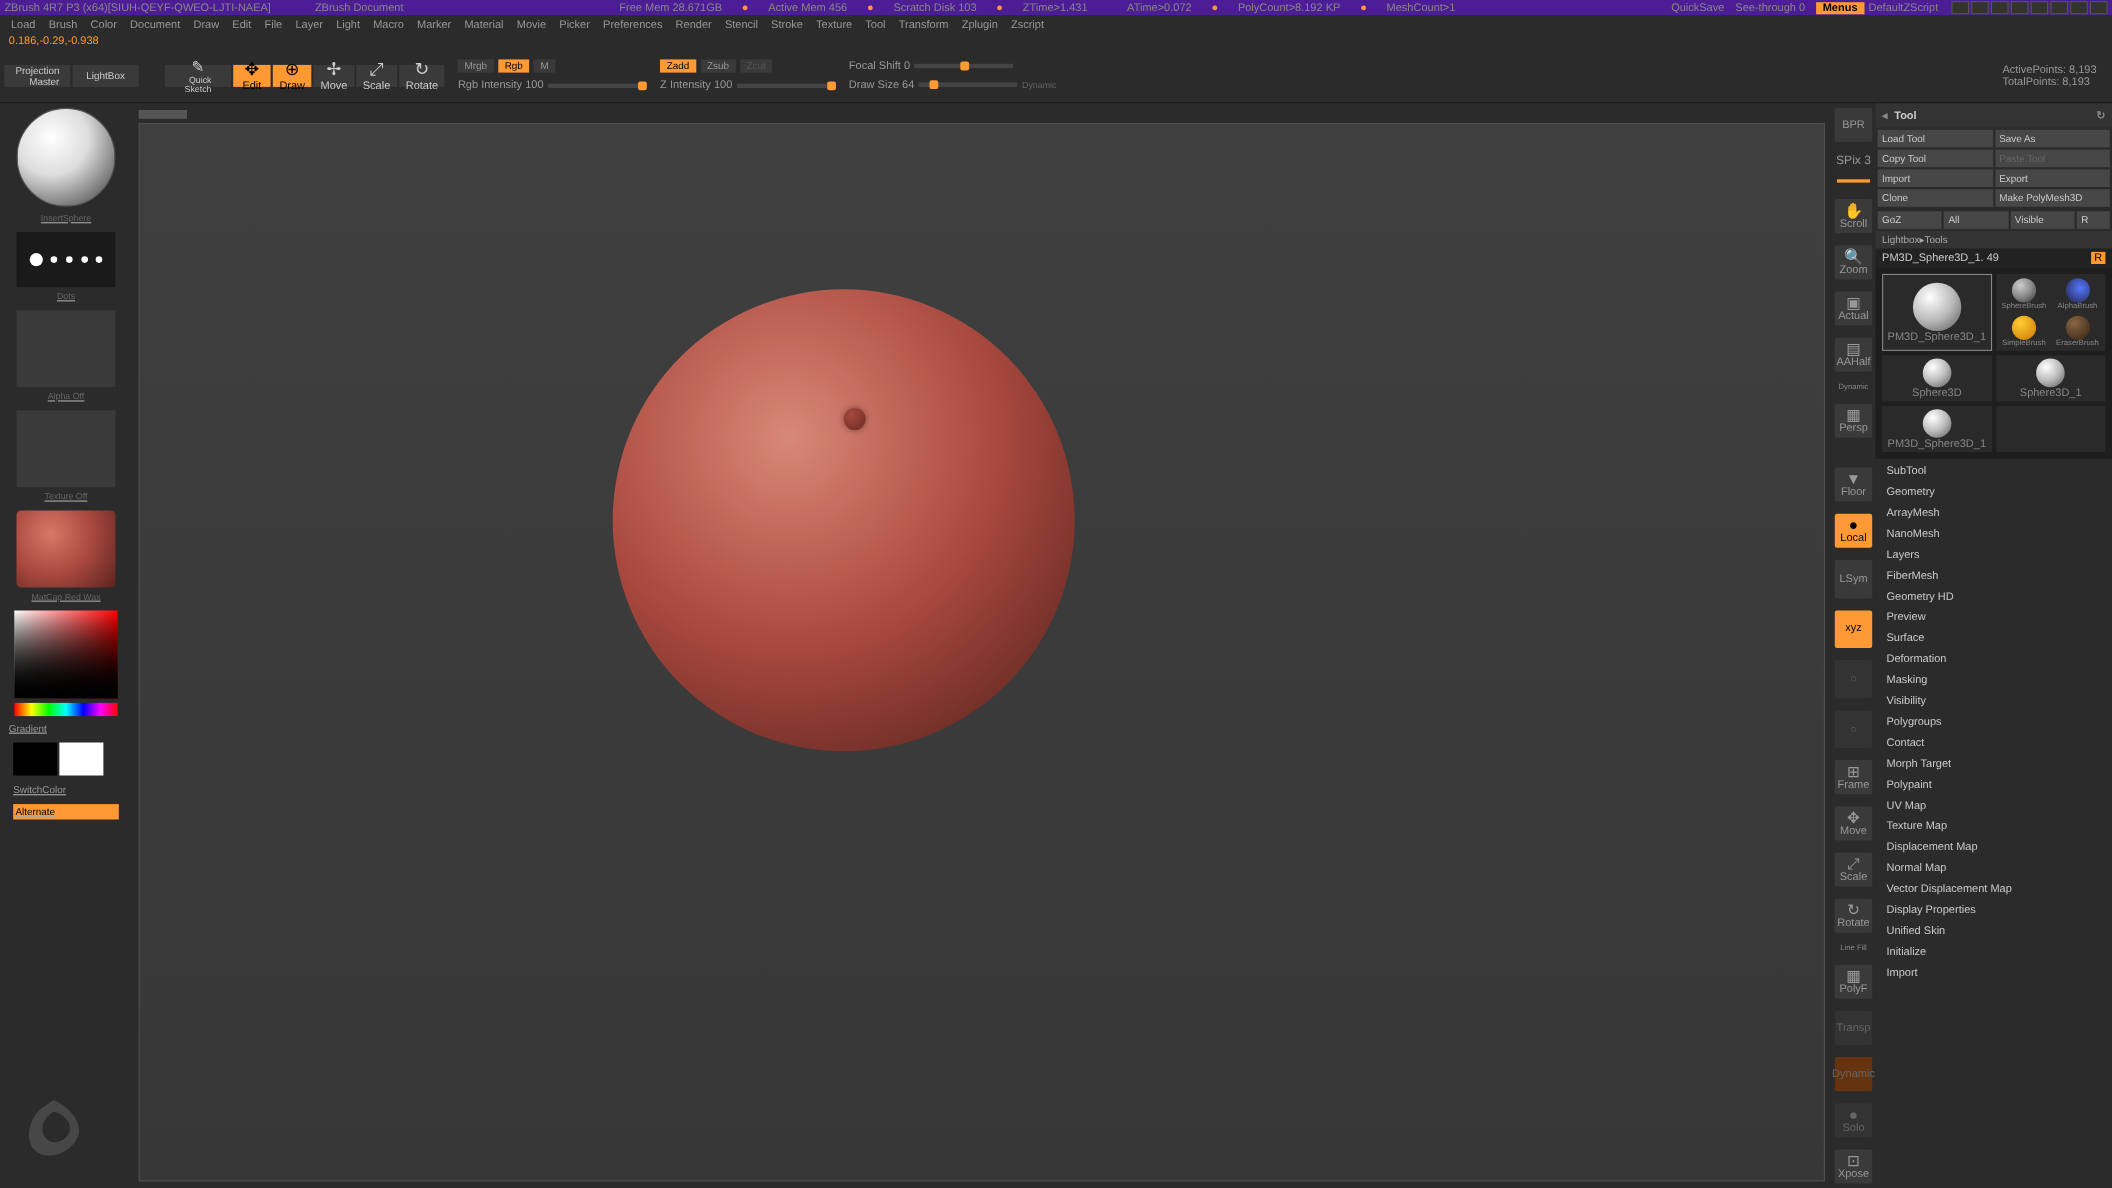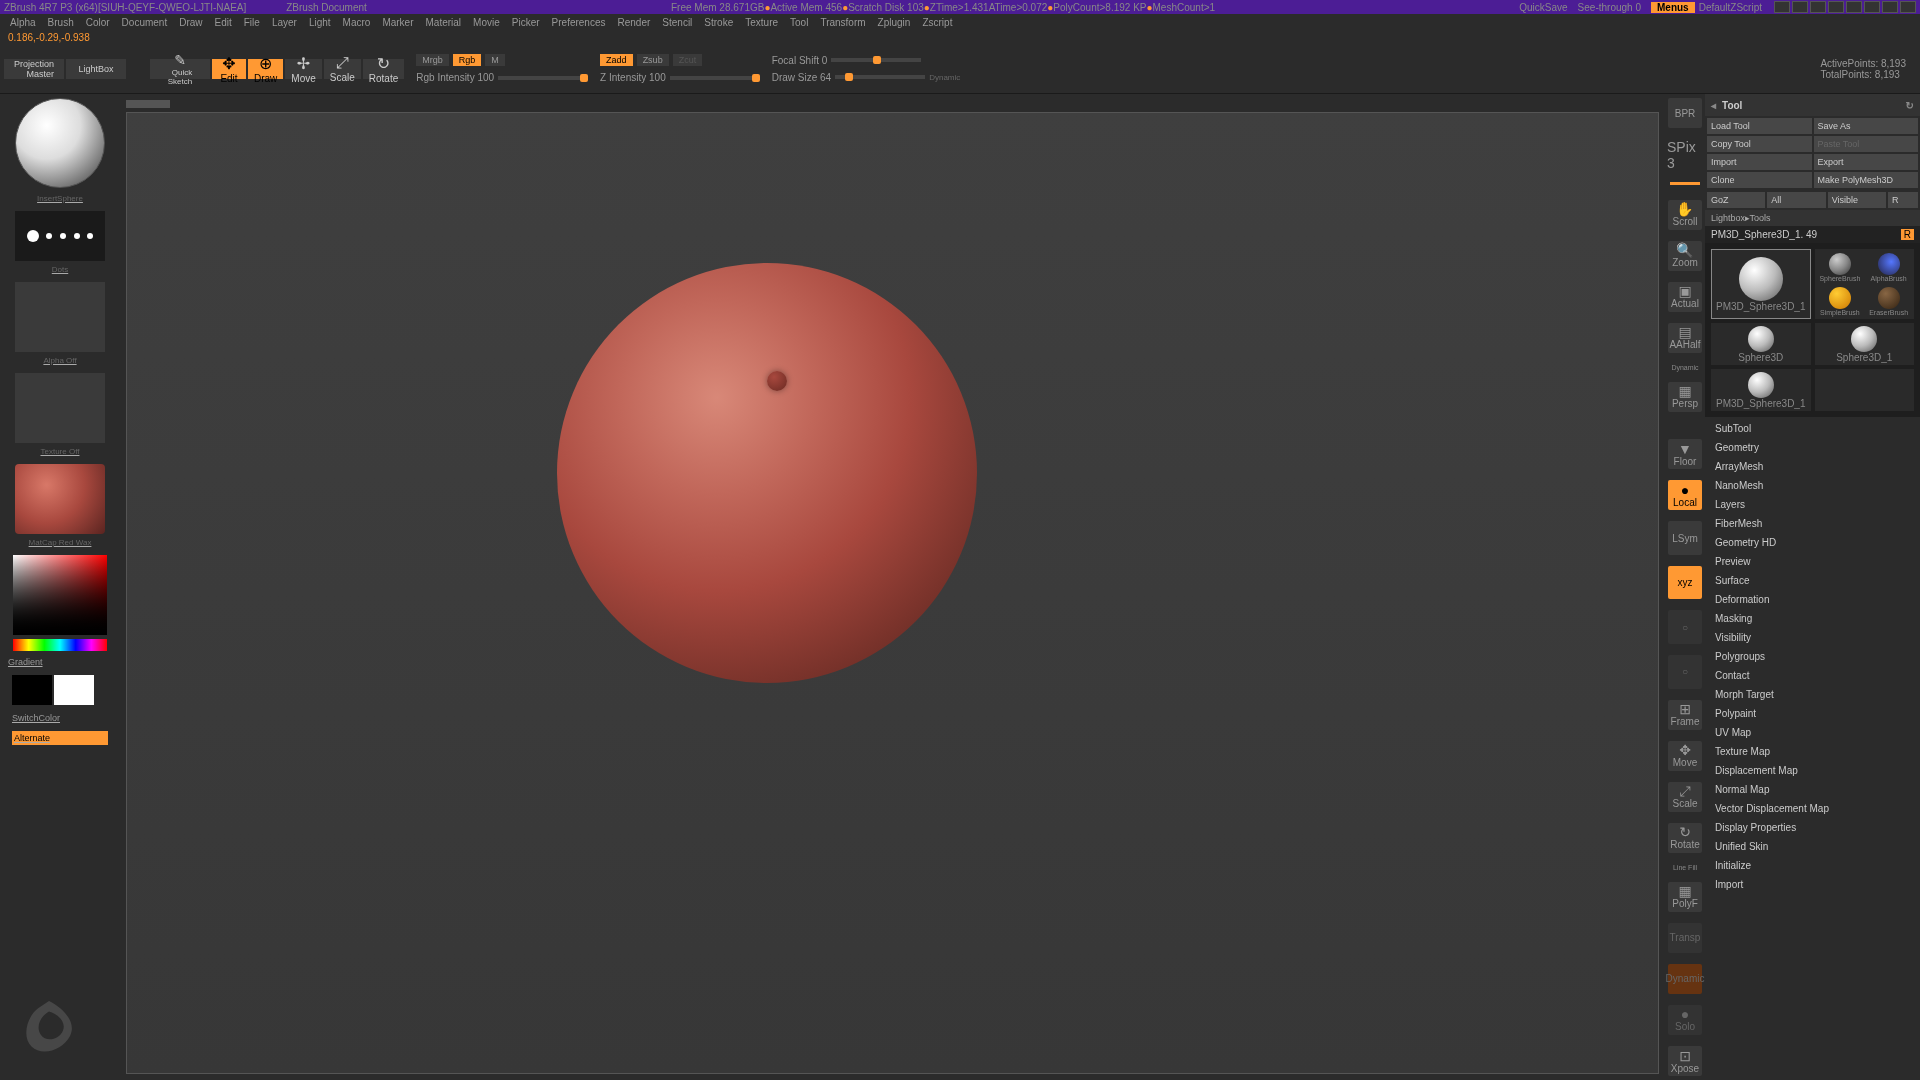--- a/index.html
+++ b/index.html
@@ -1,21 +1,21 @@
 <!DOCTYPE html>
 <html><head>
 <meta charset="utf-8">
 <style>
 * { margin: 0; padding: 0; box-sizing: border-box; font-family: Tahoma, Arial, sans-serif; font-size: 10px; user-select: none; }
 body { background: #2b2b2b; color: #aaa; overflow: hidden; width: 1920px; height: 1080px; }
 
 
 .titlebar { height: 14px; background: #4c1d95; display: flex; align-items: center; padding: 0 4px; font-size: 9px; color: #888; }
 .titlebar .spacer { flex: 1; }
-.titlebar .stat { margin: 0 0; color: #888; }
+.titlebar .stat { margin: 0 18px; color: #888; }
 .titlebar .quicksave { color: #888; margin-right: 10px; }
 .titlebar .seethrough { color: #888; margin-right: 6px; }
 .titlebar .menus-btn { background: #ff9933; color: #000; padding: 0 6px; margin: 0 4px; font-weight: bold; }
 .titlebar .ds { color: #888; margin-right: 10px; }
 .titlebar .winbtn { width: 16px; height: 12px; background: #333; margin-left: 2px; display: inline-block; border: 1px solid #555; }
 
 
 .menubar { height: 16px; background: #2b2b2b; display: flex; align-items: center; padding: 0 4px; font-size: 9px; }
 .menubar .menu-item { padding: 0 6px; color: #999; cursor: pointer; }
 
@@ -134,21 +134,21 @@
   <span class="winbtn"></span>
   <span class="winbtn"></span>
   <span class="winbtn"></span>
   <span class="winbtn"></span>
   <span class="winbtn"></span>
   <span class="winbtn"></span>
   <span class="winbtn"></span>
 </div>
 
 <div class="menubar" id="menubar">
-    <span class="menu-item">Alpha</span>
+    <span class="menu-item">Load</span>
     <span class="menu-item">Brush</span>
     <span class="menu-item">Color</span>
     <span class="menu-item">Document</span>
     <span class="menu-item">Draw</span>
     <span class="menu-item">Edit</span>
     <span class="menu-item">File</span>
     <span class="menu-item">Layer</span>
     <span class="menu-item">Light</span>
     <span class="menu-item">Macro</span>
     <span class="menu-item">Marker</span>
@@ -291,21 +291,21 @@
     <div class="canvas">
       <div class="sphere"></div>
       <div class="blob"></div>
     </div>
   </div>
 
   <div class="right-shelf">
     <div class="shelf-btn">
         <span>BPR</span>
       </div>
-    <div style="font-size:14px;color:#999">SPix 3</div>
+    <div style="font-size:11px;color:#999">SPix 3</div>
     <div style="width:30px;height:3px;background:#ff9933;margin-bottom:4px"></div>
     <div class="shelf-btn">
         <span class="ic">✋</span>
         <span>Scroll</span>
       </div>
     <div class="shelf-btn">
         <span class="ic">🔍</span>
         <span>Zoom</span>
       </div>
     <div class="shelf-btn">

